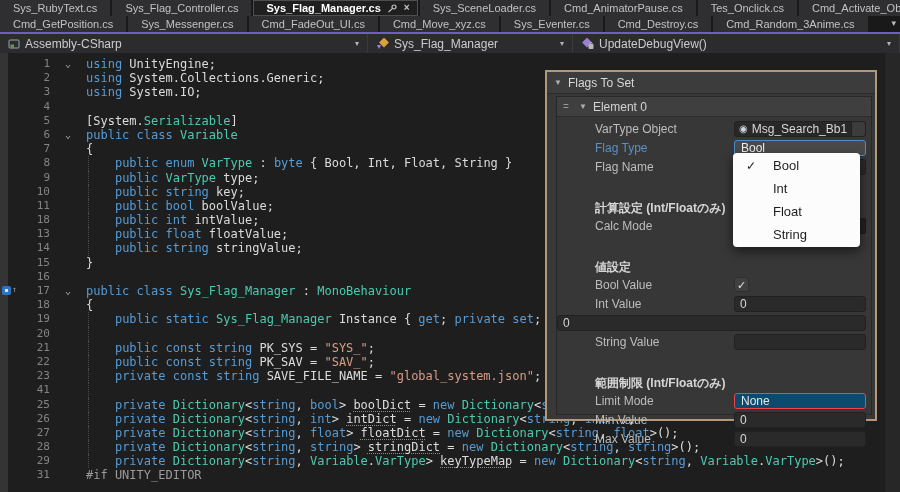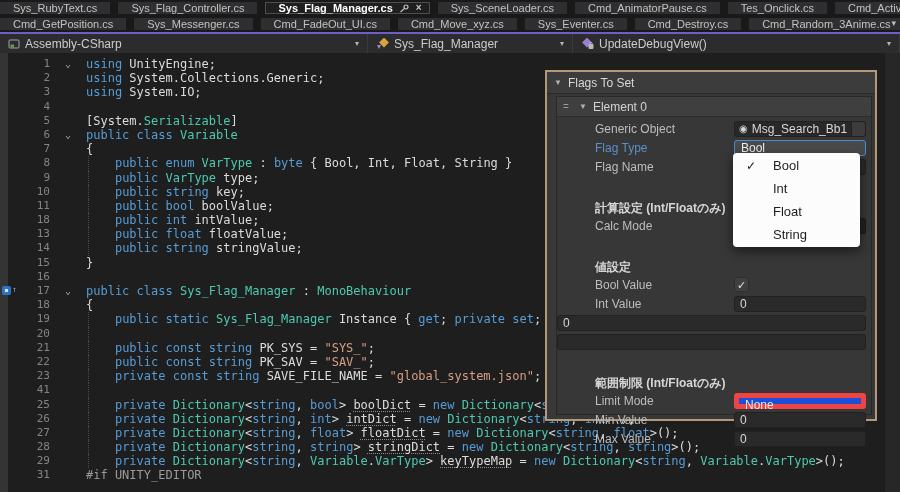--- a/index.html
+++ b/index.html
@@ -8,21 +8,21 @@
     --crumb:#2c2c2e; --crumbtxt:#cccccc;
     --c-kw:#569cd6; --c-ty:#4ec9b0; --c-str:#d69d85; --c-pp:#9b9b9b; --c-id:#dcdcdc;
     --panel-border:#b4987a; --panel-bg:#383838;
     --focus:#4a8cd0;
   }
   *{box-sizing:border-box; margin:0; padding:0;}
   html,body{width:900px;height:492px;overflow:hidden;}
   body{background:var(--bg); font-family:"Liberation Sans", sans-serif; position:relative;}
 
   
-  .tabrow{display:flex; height:16px; background:var(--tabstrip); gap:8px; overflow:hidden; position:relative;align-items:center;}
+  .tabrow{display:flex; height:16px; background:var(--tabstrip); gap:2px; overflow:hidden; position:relative;}
   .tab{flex:0 0 auto; display:flex; align-items:center; gap:7px; padding:0 13px;
        background:var(--tab); color:var(--tabtxt); font-size:11px; white-space:nowrap; cursor:default;}
   .tab.active{background:var(--tab-active); color:#ffffff; box-shadow:inset 0 0 0 1px #4e4e52; font-weight:bold; padding-right:8px;}
   .tab .ticon{font-size:10px; color:#c8c8c8; line-height:1;}
   .tab .pin svg{display:block}
   .overflow-btn{position:absolute; right:4px; top:2px; color:#bdbdbd; font-size:9px;}
 
   .accentbar{height:2px; background:var(--accent);}
 
   
@@ -67,21 +67,21 @@
   .plabel{width:177px; flex:0 0 auto; padding-left:38px; color:#bdbdbd; white-space:nowrap; overflow:hidden;}
   .plabel.blue{color:#5a8fc8;}
   .pheading{margin-top:24px; height:16px; line-height:16px; padding-left:38px;
             font-weight:bold; color:#d6d6d6; white-space:nowrap;}
   .pfield{flex:1; height:16px; margin-right:5px; font-size:12px; line-height:14px; color:#d8d8d8;}
   .f-txt{background:#2a2a2a; border:1px solid #212121; border-radius:3px; padding:0 5px;}
   .f-obj{background:#282828; border:1px solid #212121; border-radius:3px; display:flex;
          align-items:center; gap:4px; padding:0 4px; position:relative;}
   .f-obj .picker{position:absolute; right:0; top:0; bottom:0; width:14px; background:#3c3c3c;
                  border-left:1px solid #212121; border-radius:0 3px 3px 0;}
-  .f-pop{background:#1d4ed8; border:5px solid #ef4444; border-radius:3px; padding:0 6px; color:#e8e8e8;}
+  .f-pop{background:#0c4a6e; border:1px solid #ef4444; border-radius:3px; padding:0 6px; color:#e8e8e8;}
   .f-pop.focused{background:#4a4a4a; border:1px solid var(--focus); color:#f0f0f0;}
   .f-dark{background:#222222; border:1px solid #1b1b1b; border-radius:2px;}
   .f-check{flex:0 0 auto; width:15px; height:15px; background:#404040; border:1px solid #2e2e2e;
            border-radius:3px; color:#e6e6e6; font-size:11px; line-height:14px; text-align:center;}
   .gobj-icon{color:#cfd8dc; font-size:10px; line-height:1;}
 
   
   .popup{position:absolute; left:186px; top:81px; width:127px; background:#fcfcfc;
          border-radius:4px; box-shadow:0 4px 12px rgba(0,0,0,.55); padding:1px 0; z-index:10;}
   .popup-item{height:23px; display:flex; align-items:center; padding-left:40px; color:#1e1e1e;
@@ -221,21 +221,21 @@
       <span>Flags To Set</span>
     </div>
     <div class="p-elembox">
       <div class="p-elemhdr">
         <span class="drag-handle">=</span>
         <span class="tri">▼</span>
         <span>Element 0</span>
       </div>
       <div class="p-rows" id="prows">
           <div class="prow">
-            <span class="plabel">Generic Object</span>
+            <span class="plabel">VarType Object</span>
             <div class="pfield f-obj">
               <span class="gobj-icon">◉</span>
               <span>Msg_Search_Bb1</span>
               <span class="picker"></span>
             </div>
           </div>
           <div class="prow">
             <span class="plabel blue">Flag Type</span>
             <div class="pfield f-pop focused">Bool</div>
           </div>
@@ -254,20 +254,21 @@
             <span class="f-check">✓</span>
           </div>
           <div class="prow">
             <span class="plabel">Int Value</span>
             <div class="pfield f-txt">0</div>
           </div>
           <div class="prow">
             <div class="pfield f-txt">0</div>
           </div>
           <div class="prow">
+            <span class="plabel">String Value</span>
             <div class="pfield f-txt"></div>
           </div>
           <div class="pheading">範囲制限 (Int/Floatのみ)</div>
           <div class="prow">
             <span class="plabel">Limit Mode</span>
             <div class="pfield f-pop">None</div>
           </div>
           <div class="prow">
             <span class="plabel">Min Value</span>
             <div class="pfield f-txt">0</div>

